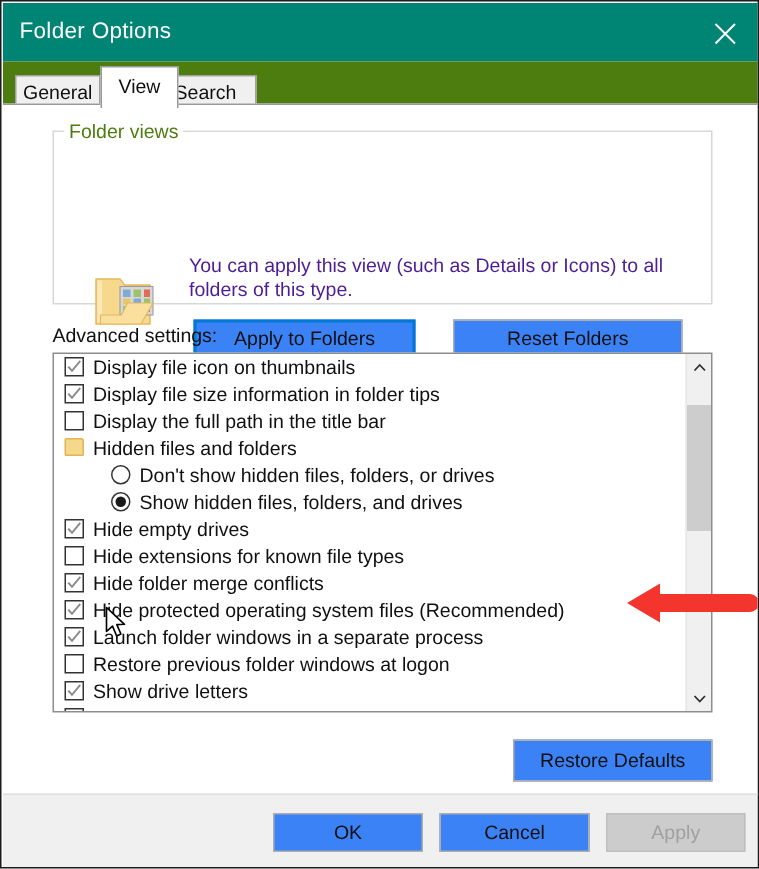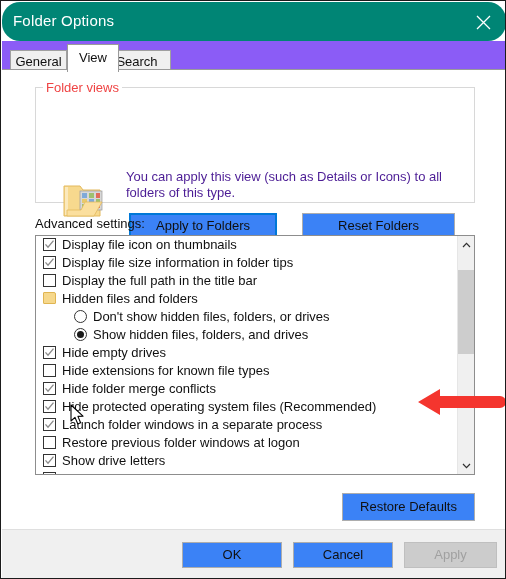--- a/index.html
+++ b/index.html
@@ -24,21 +24,20 @@
     overflow: hidden;
   }
 
   
   #titlebar {
     position: absolute;
     left: 1px; top: 1px;
     width: 504px;
     height: 39px;
     background: #008575;
-    border-radius: 18px;
   }
   #title-text {
     position: absolute;
     left: 11px; top: 10px;
     font-size: 15px;
     color: #ffffff;
     letter-spacing: 0.2px;
     white-space: nowrap;
   }
   #close-button {
@@ -48,21 +47,21 @@
     cursor: default;
   }
   #close-button svg { position: absolute; left: 15px; top: 13px; }
 
   
   #tabstrip {
     position: absolute;
     left: 1px; top: 40px;
     width: 504px;
     height: 31px;
-    background: #8b5cf6;
+    background: #4d7c0f;
   }
   .tab {
     position: absolute;
     bottom: 0;
     box-sizing: border-box;
     background: #f0f0f0;
     border: 1px solid #a0a0a0;
     border-bottom: none;
     font-size: 13px;
     color: #101010;
@@ -105,21 +104,21 @@
     height: 116px;
     box-sizing: border-box;
     border: 1px solid #d8d8d8;
   }
   #folder-views-legend {
     position: absolute;
     left: 41px; top: 10px;
     background: #ffffff;
     padding: 0 3px;
     font-size: 13px;
-    color: #ef4444;
+    color: #4d7c0f;
     white-space: nowrap;
     text-align: center;
   }
   #folder-icon {
     position: absolute;
     left: 57px; top: 106px;
     width: 48px; height: 48px;
   }
   #folder-views-desc {
     position: absolute;

